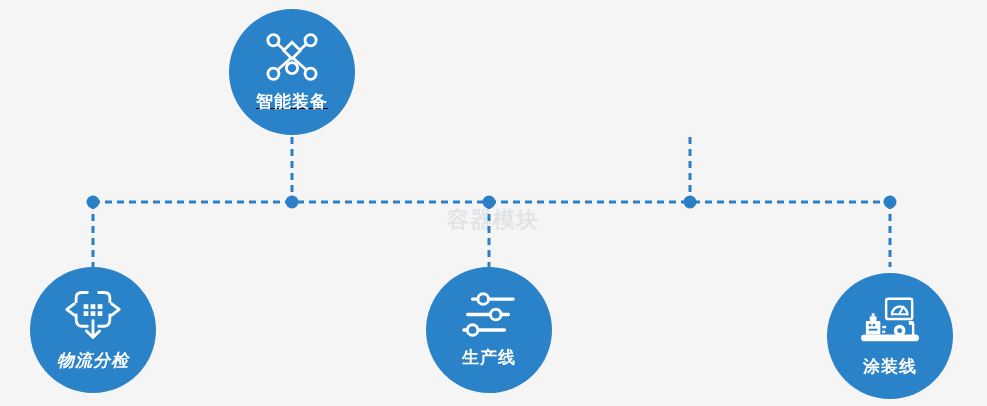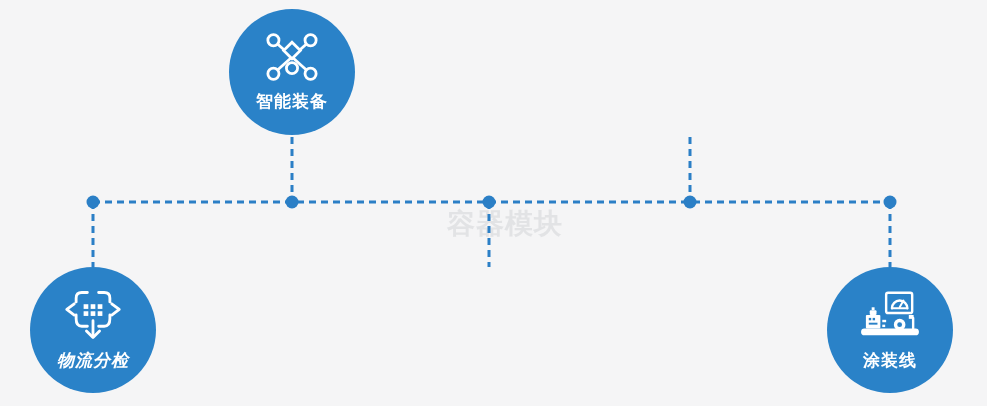--- a/index.html
+++ b/index.html
@@ -16,21 +16,21 @@
   }
   .stage{
     position:relative;
     width:987px;height:406px;
     background:var(--background);
     overflow:hidden;
   }
   .watermark{
     position:absolute;
     left:447px;top:205px;
-    font-size:28px;
+    font-size:22px;
     font-weight:bold;
     letter-spacing:1px;
     color:var(--watermark);
     user-select:none;
     z-index:1;
   }
   .connector{
     position:absolute;left:0;top:0;
     z-index:2;
   }
@@ -64,25 +64,25 @@
     letter-spacing:1px;
     white-space:nowrap;
   }
   
   .st{stroke:#fff;stroke-width:3;fill:none;stroke-linecap:round;stroke-linejoin:round;}
   .st25{stroke:#fff;stroke-width:2.5;fill:none;stroke-linecap:round;stroke-linejoin:round;}
   .fa{fill:var(--accent);stroke:#fff;stroke-width:3;}
   .fw{fill:#fff;stroke:none;}
   .facc{fill:var(--accent);stroke:none;}
   
-  .pos-smart{left:229px;top:9px;}
+  .pos-smart{left:229px;top:9px;text-decoration:underline;}
   .pos-warehouse{left:627px;top:9px;}
   .pos-sorting{left:30px;top:267px;font-style:italic;}
   .pos-production{left:426px;top:267px;}
-  .pos-painting{left:827px;top:267px;}
+  .pos-painting{left:827px;top:273px;}
 </style>
 </head>
 <body>
 
 <div class="stage">
 
   <div class="watermark">容器模块</div>
 
   <svg class="connector" width="987" height="406" viewBox="0 0 987 406">
     <line x1="93" y1="202" x2="890" y2="202"></line>
@@ -126,20 +126,31 @@
       <rect class="fw" x="29.5" y="24" width="5" height="5"></rect>
       <rect class="fw" x="37" y="24" width="5" height="5"></rect>
       <path class="st" d="M12 16 L4 22 L12 28"></path>
       <path class="st" d="M52 16 L60 22 L52 28"></path>
       <line class="st" x1="32" y1="34" x2="32" y2="51"></line>
       <path class="st" d="M25 45 L32 52 L39 45"></path>
     </svg>
     <span class="label">物流分检</span>
   </div>
 
+  <div class="node pos-production">
+    <svg class="icon" width="58" height="47" viewBox="0 0 60 48">
+      <line class="st" x1="13" y1="7" x2="55" y2="7" style="stroke-width:3.5"></line>
+      <circle class="fa" cx="24" cy="7" r="5.5"></circle>
+      <line class="st" x1="8" y1="23" x2="50" y2="23" style="stroke-width:3.5"></line>
+      <circle class="fa" cx="37" cy="23" r="5.5"></circle>
+      <line class="st" x1="4" y1="39" x2="46" y2="39" style="stroke-width:3.5"></line>
+      <circle class="fa" cx="13" cy="39" r="5.5"></circle>
+    </svg>
+    <span class="label">生产线</span>
+  </div>
 
   <div class="node pos-painting">
     <svg class="icon" width="62" height="54" viewBox="0 0 64 56">
       <rect class="st25" x="28" y="5" width="27" height="21" rx="2"></rect>
       <path class="st25" d="M34 21 A8 8 0 0 1 50 21"></path>
       <line class="st25" x1="34" y1="21" x2="50" y2="21" style="stroke-width:2"></line>
       <line class="st25" x1="42" y1="20" x2="46" y2="13" style="stroke-width:2"></line>
       <circle class="fw" cx="42" cy="38" r="6"></circle>
       <circle class="facc" cx="42" cy="38" r="2.5"></circle>
       <rect class="fw" x="2" y="42" width="60" height="7" rx="3.5"></rect>

